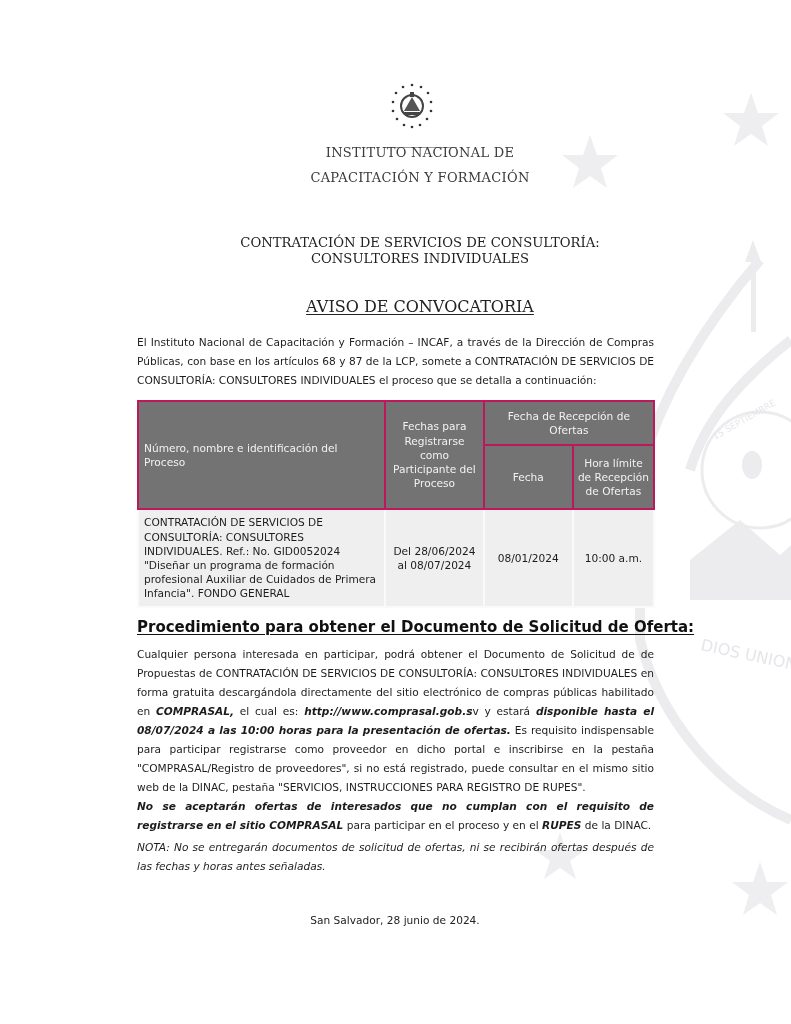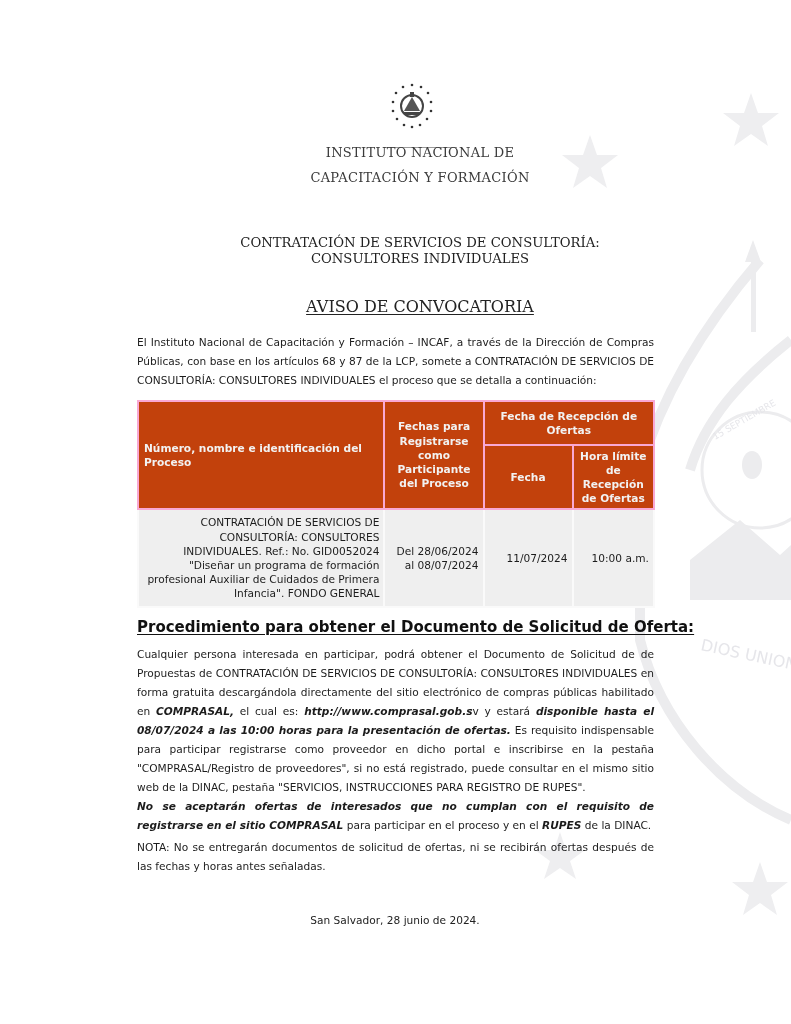--- a/index.html
+++ b/index.html
@@ -35,41 +35,41 @@
       position: absolute; left: 137px; width: 517px; font-size: 10.6px; line-height: 19px;
       text-align: justify; color: #1c1c1c;
     }
     .intro { top: 333px; }
 
     table.proc {
       position: absolute; left: 137px; top: 400px; width: 518px; border-collapse: collapse;
       font-size: 10.6px; line-height: 14.2px;
     }
     table.proc th {
-      background: #c2410c; color: #f2f2f2; font-weight: bold; border: 2px solid #f9a8d4;
+      background: #737373; color: #f2f2f2; font-weight: normal; border: 2px solid #be185d;
       padding: 2px 4px; vertical-align: middle;
     }
     table.proc td {
-      background: #efefef; color: #1c1c1c; border: 2px solid #fafafa; padding: 2px 4px; vertical-align: middle; text-align: right;
+      background: #efefef; color: #1c1c1c; border: 2px solid #fafafa; padding: 2px 4px; vertical-align: middle;
     }
     .th-name { text-align: left; width: 244px; height: 100px; padding-left: 5px !important; }
     .th-dates { text-align: center; width: 90px; }
     .th-recep { text-align: center; height: 38px; }
     .th-fecha { text-align: center; width: 80px; }
     .th-hora { text-align: center; width: 72px; height: 58px; }
     .td-name { text-align: left; height: 92px; padding-left: 5px !important; }
     .td-center { text-align: center; }
 
     .proc-heading {
       position: absolute; left: 137px; top: 618px; font-size: 15px; font-weight: bold;
       text-decoration: underline; text-underline-offset: 2px; color: #111;
     }
     .p1 { top: 645px; }
     .p2 { top: 797px; }
-    .p3 { top: 838px; }
+    .p3 { top: 838px; font-style: italic; }
     b { font-weight: bold; font-style: italic; }
 
     .signoff { position: absolute; left: 250px; width: 290px; top: 914px; text-align: center; font-size: 10.6px; color: #222; }
   </style>
 </head>
 <body>
 
 <svg class="watermark" viewBox="0 0 791 1024" xmlns="http://www.w3.org/2000/svg">
   <g fill="#eeeef0">
     <polygon points="751,93 758,113 779,113 762,126 768,146 751,134 734,146 740,126 723,113 744,113"></polygon>
@@ -133,21 +133,21 @@
       <th class="th-dates" rowspan="2">Fechas para Registrarse como Participante del Proceso</th>
       <th class="th-recep" colspan="2">Fecha de Recepción de Ofertas</th>
     </tr>
     <tr>
       <th class="th-fecha">Fecha</th>
       <th class="th-hora">Hora límite de Recepción de Ofertas</th>
     </tr>
     <tr>
       <td class="td-name">CONTRATACIÓN DE SERVICIOS DE CONSULTORÍA: CONSULTORES INDIVIDUALES. Ref.: No. GID0052024 "Diseñar un programa de formación profesional Auxiliar de Cuidados de Primera Infancia". FONDO GENERAL</td>
       <td class="td-center">Del 28/06/2024 al 08/07/2024</td>
-      <td class="td-center">11/07/2024</td>
+      <td class="td-center">08/01/2024</td>
       <td class="td-center">10:00 a.m.</td>
     </tr>
   </tbody>
     </table>
 
   <div class="proc-heading">Procedimiento para obtener el Documento de Solicitud de Oferta:</div>
 
   <div class="para p1"><span>Cualquier persona interesada en participar, podrá obtener el Documento de Solicitud de de Propuestas de CONTRATACIÓN DE SERVICIOS DE CONSULTORÍA: CONSULTORES INDIVIDUALES en forma gratuita descargándola directamente del sitio electrónico de compras públicas habilitado en </span><b>COMPRASAL,</b><span> el cual es: </span><b>http://www.comprasal.gob.s</b><span>v y estará </span><b>disponible hasta el 08/07/2024 a las 10:00 horas para la presentación de ofertas.</b><span> Es requisito indispensable para participar registrarse como proveedor en dicho portal e inscribirse en la pestaña "COMPRASAL/Registro de proveedores", si no está registrado, puede consultar en el mismo sitio web de la DINAC, pestaña "SERVICIOS, INSTRUCCIONES PARA REGISTRO DE RUPES".</span></div>
 
   <div class="para p2"><b>No se aceptarán ofertas de interesados que no cumplan con el requisito de registrarse en el sitio COMPRASAL</b><span> para participar en el proceso y en el </span><b>RUPES</b><span> de la DINAC.</span></div>

